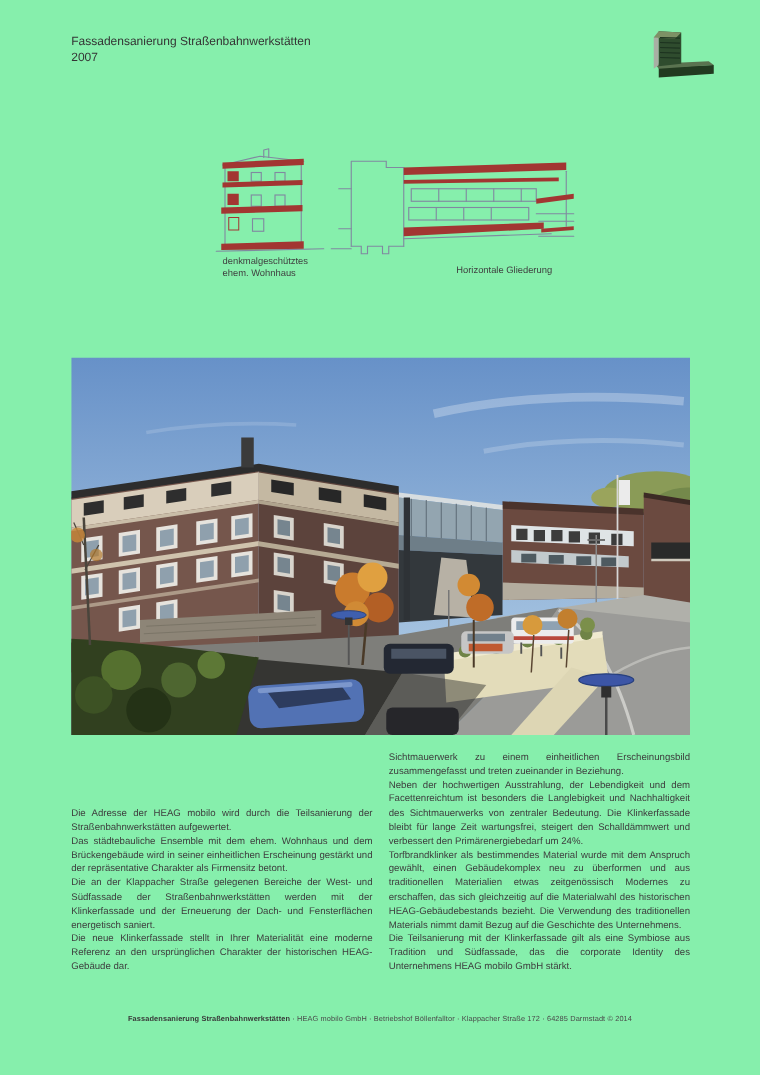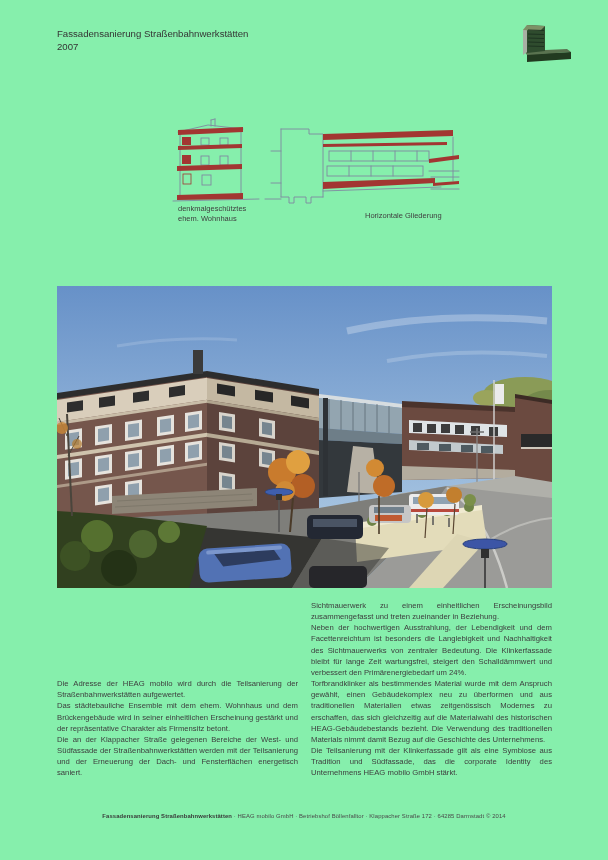--- a/index.html
+++ b/index.html
@@ -347,21 +347,22 @@
           <line x1="376" y1="230" x2="376" y2="239"></line>
         <line x1="392" y1="232" x2="392" y2="241"></line>
       </g>
     </svg>
   </div>
 
   <div class="columns">
     <div class="col">
       <p>Die Adresse der HEAG mobilo wird durch die Teilsanierung der Straßenbahnwerkstätten aufgewertet.</p>
       <p>Das städtebauliche Ensemble mit dem ehem. Wohnhaus und dem Brückengebäude wird in seiner einheitlichen Erscheinung gestärkt und der repräsentative Charakter als Firmensitz betont.</p>
-      <p>Die an der Klappacher Straße gelegenen Bereiche der West- und Südfassade der Straßenbahnwerkstätten werden mit der Teilsanierung und der Erneuerung der Dach- und Fensterflächen energetisch saniert.</p>
+      <p>Die an der Klappacher Straße gelegenen Bereiche der West- und Südfassade der Straßenbahnwerkstätten werden mit der Klinkerfassade und der Erneuerung der Dach- und Fensterflächen energetisch saniert.</p>
+      <p>Die neue Klinkerfassade stellt in Ihrer Materialität eine moderne Referenz an den ursprünglichen Charakter der historischen HEAG-Gebäude dar.</p>
     </div>
     <div class="col">
       <p>Sichtmauerwerk zu einem einheitlichen Erscheinungsbild zusammengefasst und treten zueinander in Beziehung.</p>
       <p>Neben der hochwertigen Ausstrahlung, der Lebendigkeit und dem Facettenreichtum ist besonders die Langlebigkeit und Nachhaltigkeit des Sichtmauerwerks von zentraler Bedeutung. Die Klinkerfassade bleibt für lange Zeit wartungsfrei, steigert den Schalldämmwert und verbessert den Primärenergiebedarf um 24%.</p>
       <p>Torfbrandklinker als bestimmendes Material wurde mit dem Anspruch gewählt, einen Gebäudekomplex neu zu überformen und aus traditionellen Materialien etwas zeitgenössisch Modernes zu erschaffen, das sich gleichzeitig auf die Materialwahl des historischen HEAG-Gebäudebestands bezieht. Die Verwendung des traditionellen Materials nimmt damit Bezug auf die Geschichte des Unternehmens.</p>
       <p>Die Teilsanierung mit der Klinkerfassade gilt als eine Symbiose aus Tradition und Südfassade, das die corporate Identity des Unternehmens HEAG mobilo GmbH stärkt.</p>
     </div>
   </div>
 
   <div class="footer"><b>Fassadensanierung Straßenbahnwerkstätten</b><span> · HEAG mobilo GmbH · Betriebshof Böllenfalltor · Klappacher Straße 172 · 64285 Darmstadt © 2014</span></div>

